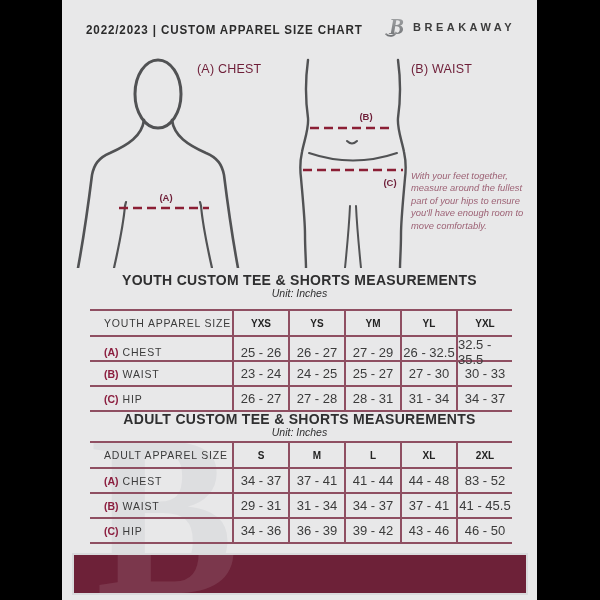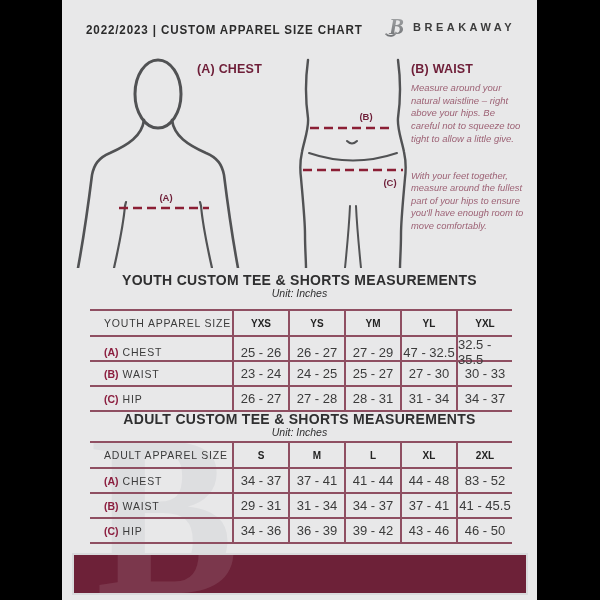--- a/index.html
+++ b/index.html
@@ -25,21 +25,21 @@
     font-weight:700;font-size:13.5px;letter-spacing:1px;color:#2b2b2b;
     transform:scaleX(0.86);transform-origin:left center;}
   .brand{position:absolute;right:22px;top:13px;z-index:2;display:flex;align-items:center;gap:5px;}
   .brand-name{font-weight:700;font-size:11px;letter-spacing:3.5px;color:#3c3c3c;}
 
   .fig{position:absolute;z-index:1;}
   .fig-upper{left:8px;top:56px;}
   .fig-lower{left:230px;top:56px;}
 
   .guide{position:absolute;z-index:2;}
-  .guide-h{font-weight:700;font-size:12.5px;color:var(--maroon);letter-spacing:0.2px;}
+  .guide-h{font-weight:400;font-size:12.5px;color:var(--maroon);letter-spacing:0.2px;}
   .guide-p{margin-top:6px;font-style:italic;font-size:9.5px;line-height:1.34;color:var(--mauve);}
   .guide-chest{left:135px;top:62px;width:100px;}
   .guide-waist{left:349px;top:62px;width:114px;}
   .guide-hips{left:349px;top:164px;width:120px;}
   .guide-hips .guide-p{font-size:9.4px;line-height:1.32;}
 
   .sec-title{position:absolute;left:0;width:100%;text-align:center;z-index:2;
     font-weight:700;font-size:14px;letter-spacing:0.3px;color:var(--ink);}
   .sec-unit{position:absolute;left:0;width:100%;text-align:center;z-index:2;
     font-style:italic;font-size:10.5px;color:var(--ink);}
@@ -113,21 +113,20 @@
     <text x="74" y="64" text-anchor="middle" font-size="9.5" font-weight="bold" fill="#6e1e38">(B)</text>
     <text x="98" y="130" text-anchor="middle" font-size="9.5" font-weight="bold" fill="#6e1e38">(C)</text>
   </svg>
 
   <div class="guide guide-chest">
     <div class="guide-h">(A) CHEST</div>
   </div>
 
   <div class="guide guide-waist">
     <div class="guide-h">(B) WAIST</div>
-    <div class="guide-p">Measure around your natural waistline – right above your hips. Be careful not to squeeze too tight to allow a little give.</div>
   </div>
 
   <div class="guide guide-hips">
     <div class="guide-p">With your feet together, measure around the fullest part of your hips to ensure you'll have enough room to move comfortably.</div>
   </div>
 
   <div class="sec-title" style="top:272px;">YOUTH CUSTOM TEE &amp; SHORTS MEASUREMENTS</div>
   <div class="sec-unit" style="top:287px;">Unit: Inches</div>
 
   <div class="size-table" style="top:309px;">
@@ -140,21 +139,21 @@
       <div class="t-cell">YXL</div>
     </div>
     <div class="t-row">
       <div class="t-cell t-label">
         <span class="pfx">(A)</span>
         <span class="lbl">CHEST</span>
       </div>
       <div class="t-cell">25 - 26</div>
       <div class="t-cell">26 - 27</div>
       <div class="t-cell">27 - 29</div>
-      <div class="t-cell">47 - 32.5</div>
+      <div class="t-cell">26 - 32.5</div>
       <div class="t-cell">32.5 - 35.5</div>
     </div>
     <div class="t-row">
       <div class="t-cell t-label">
         <span class="pfx">(B)</span>
         <span class="lbl">WAIST</span>
       </div>
       <div class="t-cell">23 - 24</div>
       <div class="t-cell">24 - 25</div>
       <div class="t-cell">25 - 27</div>

